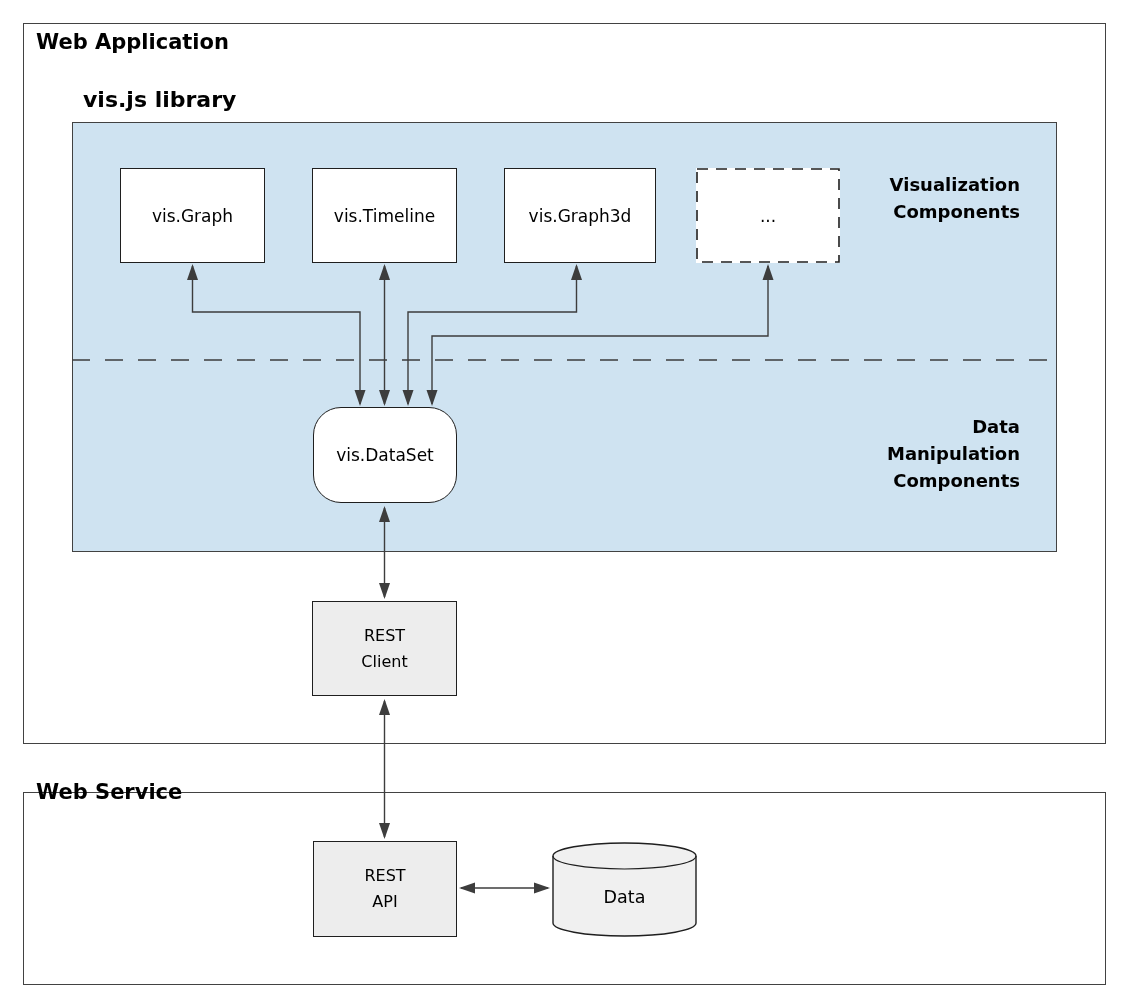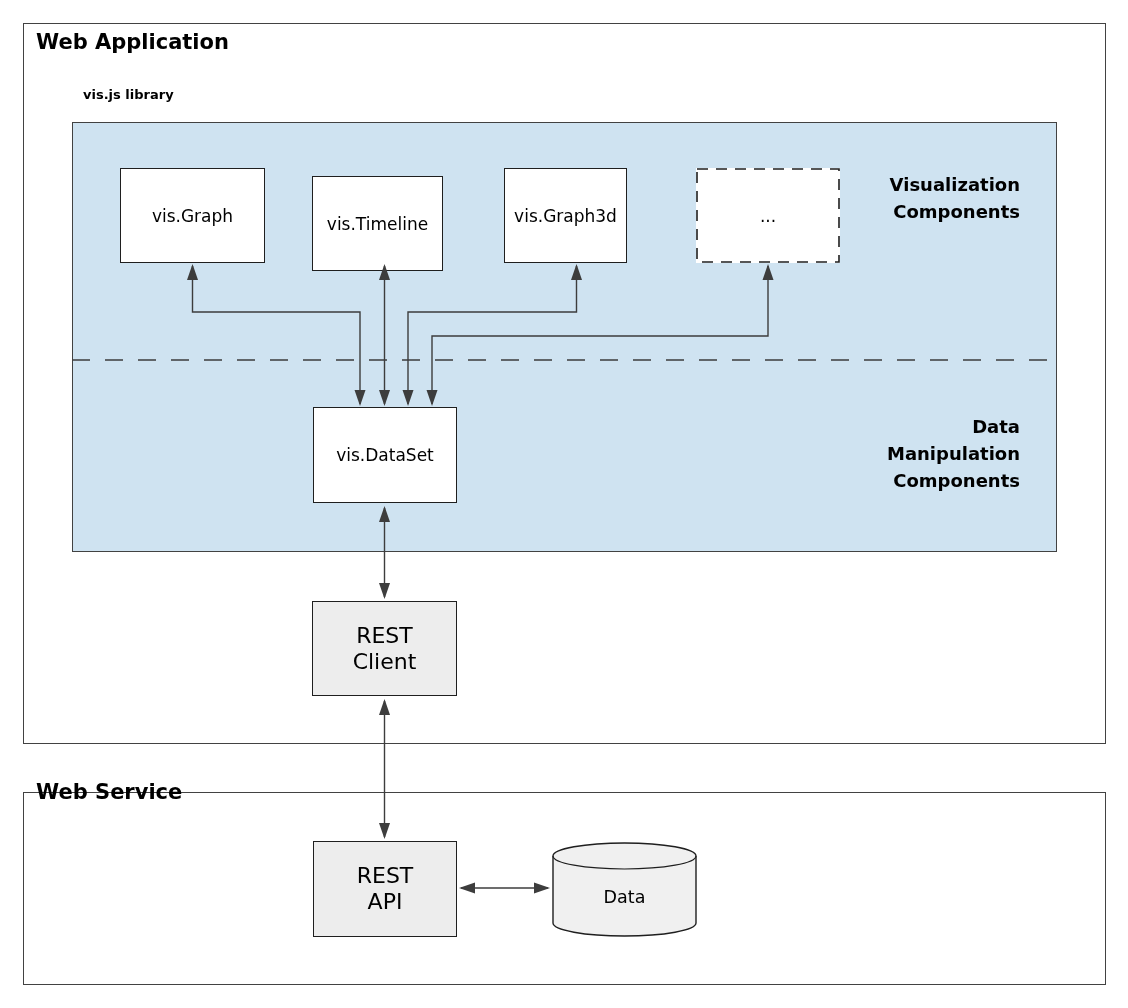--- a/index.html
+++ b/index.html
@@ -14,44 +14,44 @@
   }
   .abs { position: absolute; box-sizing: border-box; }
 
   
   #webapp-box   { left: 23px;  top: 23px;  width: 1083px; height: 721px;
                   border: 1.5px solid var(--container-border, #424242); background: #fff; }
   #ws-box       { left: 23px;  top: 792px; width: 1083px; height: 193px;
                   border: 1.5px solid var(--container-border, #424242); background: #fff; }
   #webapp-title { left: 36px;  top: 30px;  font-size: 21px; font-weight: bold; text-align: center; }
   #ws-title     { left: 36px;  top: 780px; font-size: 21px; font-weight: bold; }
-  #visjs-label  { left: 83px;  top: 87px;  font-size: 13px; font-weight: bold; }
+  #visjs-label  { left: 83px;  top: 87px;  font-size: 22px; font-weight: bold; }
 
   #library-bg   { left: 72px;  top: 122px; width: 985px; height: 430px;
                   background: var(--library-bg, #cfe3f1);
                   border: 1px solid var(--container-border, #5b5b5b); }
 
   
   .comp {
     display: flex; align-items: center; justify-content: center;
     background: var(--component-fill, #fff);
     border: 1.5px solid var(--box-border, #1f1f1f);
     font-size: 17px; 
   }
   #comp-graph    { left: 120px; top: 168px; width: 145px; height: 95px; }
-  #comp-timeline { left: 312px; top: 168px; width: 131px; height: 95px; margin-top: 8px; }
-  #comp-graph3d  { left: 504px; top: 168px; width: 123px; height: 95px; }
+  #comp-timeline { left: 312px; top: 168px; width: 145px; height: 95px; }
+  #comp-graph3d  { left: 504px; top: 168px; width: 152px; height: 95px; }
   #comp-more     { left: 696px; top: 168px; width: 144px; height: 95px; border: none; }
-  #dataset-box   { left: 313px; top: 407px; width: 144px; height: 96px; }
+  #dataset-box   { left: 313px; top: 407px; width: 144px; height: 96px; border-radius: 28px; }
 
   .gray-box {
     display: flex; align-items: center; justify-content: center;
     background: var(--gray-fill, #ededed);
     border: 1.5px solid var(--box-border, #1f1f1f);
-    font-size: 22px; line-height: 26px; text-align: center;
+    font-size: 16px; line-height: 26px; text-align: center;
   }
   #client-box { left: 312px; top: 601px; width: 145px; height: 95px; }
   #api-box    { left: 313px; top: 841px; width: 144px; height: 96px; }
 
   
   .section-label {
     font-size: 18px; font-weight: bold; line-height: 27px; text-align: right;
   }
   #viz-label { left: 810px; top: 171px; width: 210px; }
   #dmc-label { left: 810px; top: 413px; width: 210px; }

